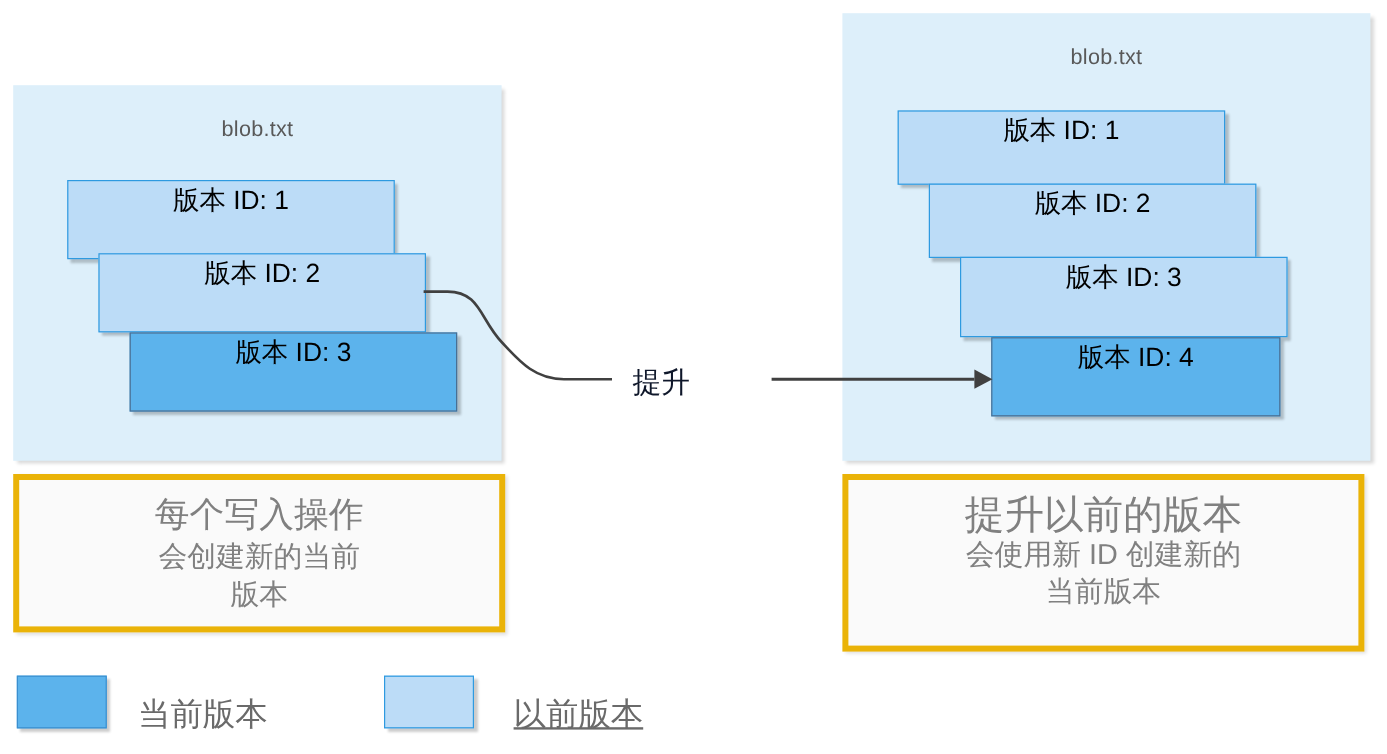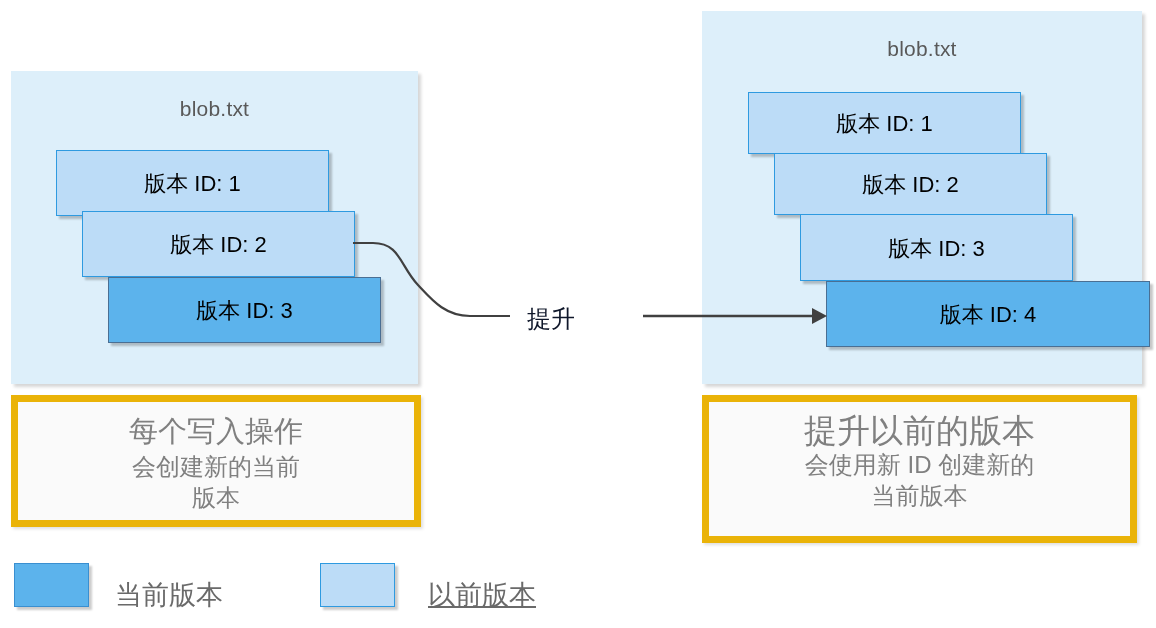--- a/index.html
+++ b/index.html
@@ -27,31 +27,31 @@
     position: absolute;
     background: #ddeffa;
     box-shadow: 3px 3px 3px rgba(0,0,0,0.16);
   }
   .blob-title {
     position: absolute;
     left: 0;
     width: 100%;
     text-align: center;
     color: #595959;
-    font-size: 21px;
+    font-size: 18px;
     letter-spacing: 0.2px;
     white-space: nowrap;
   }
 
   
   .version-card {
     position: absolute;
     box-sizing: border-box;
     display: flex;
-    align-items: center;
+    align-items: flex-start;
     justify-content: center;
     font-size: 22px;
     color: #000000;
     white-space: nowrap;
     box-shadow: 3px 3px 2px rgba(0,0,0,0.22);
   }
   .version-card.prev {
     background: #bcdcf7;
     border: 1px solid #2e9ae0;
   }
@@ -61,21 +61,21 @@
   }
   .version-card .label {
     transform: translateY(1px);
   }
 
   
   .caption-box {
     position: absolute;
     box-sizing: border-box;
     background: #fafafa;
-    border: 7px solid #eab308;
+    border: 5px solid #eab308;
     box-shadow: 2px 2px 3px rgba(0,0,0,0.13);
   }
   .caption-big {
     position: absolute;
     left: 0;
     width: 100%;
     text-align: center;
     color: #808080;
     font-size: 29px;
     white-space: nowrap;
@@ -164,21 +164,21 @@
   </div>
 
   <div class="version-card prev" style="left:774px; top:153px; width:273px; height:62px;">
     <span class="label">版本 ID: 2</span>
   </div>
 
   <div class="version-card prev" style="left:800px; top:214px; width:273px; height:67px;">
     <span class="label">版本 ID: 3</span>
   </div>
 
-  <div class="version-card current" style="left:826px; top:281px; width:324px; height:66px;">
+  <div class="version-card current" style="left:826px; top:281px; width:241px; height:66px;">
     <span class="label">版本 ID: 4</span>
   </div>
 
   <div class="caption-box" style="left:702px; top:395px; width:435px; height:148px;">
     <div class="caption-big" style="top:12px; font-size:33px;">提升以前的版本</div>
     <div class="caption-small" style="top:50px;">会使用新 ID 创建新的</div>
     <div class="caption-small" style="top:81px;">当前版本</div>
   </div>
 
   <svg class="connector-layer" viewBox="0 0 1156 628" width="1156" height="628">

